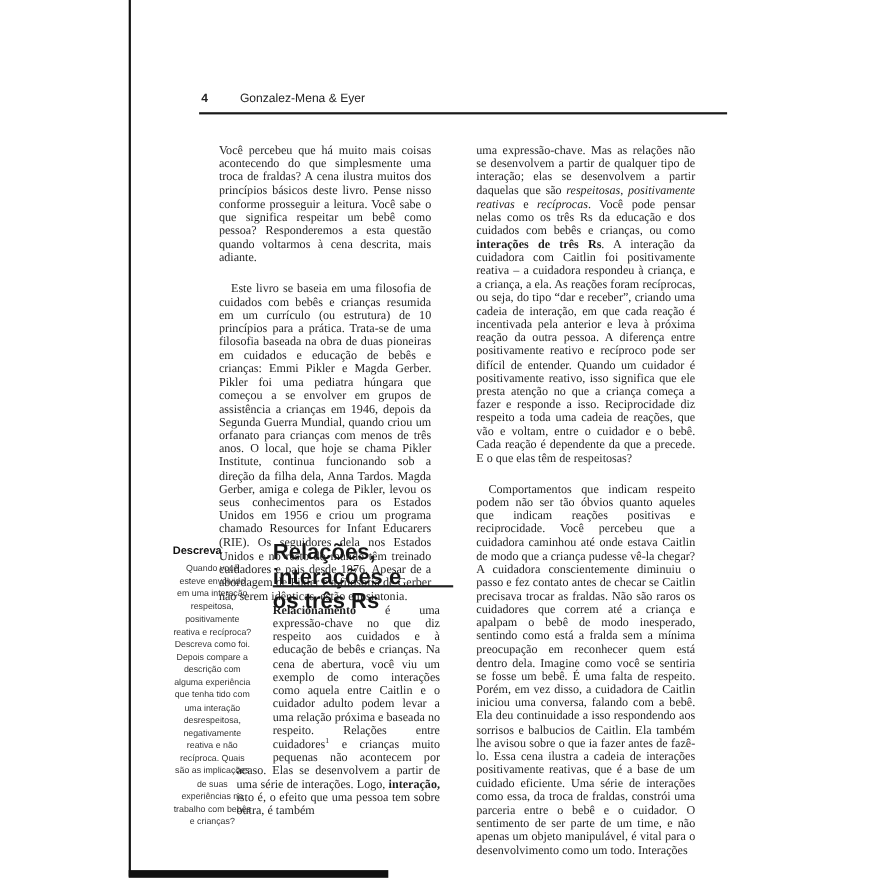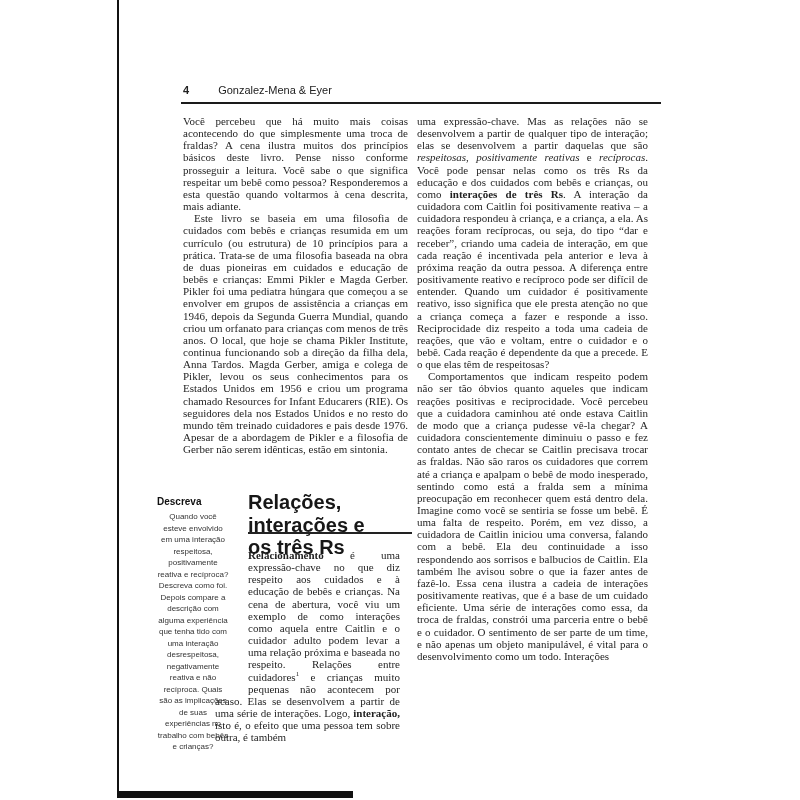--- a/index.html
+++ b/index.html
@@ -24,21 +24,21 @@
     font-size:11px;color:#222;white-space:nowrap;
   }
   .page-number{font-weight:bold;display:inline-block;margin-right:29px;}
   .header-rule{position:absolute;left:181px;top:102px;width:480px;height:2px;background:#1a1a1a;}
 
   
   .col{position:absolute;top:115px;}
   .col-left{left:183px;width:225px;}
   .col-right{left:417px;width:231px;}
   .body-text p{
-    margin:0;
+    margin:16px;
     font-size:11px;
     line-height:12.15px;
     text-align:justify;
     text-justify:inter-word;
   }
   .indent{text-indent:11px;}
   .body-text b{font-weight:bold;}
   .body-text i{font-style:italic;}
   sup{font-size:7px;line-height:0;vertical-align:super;}
 

